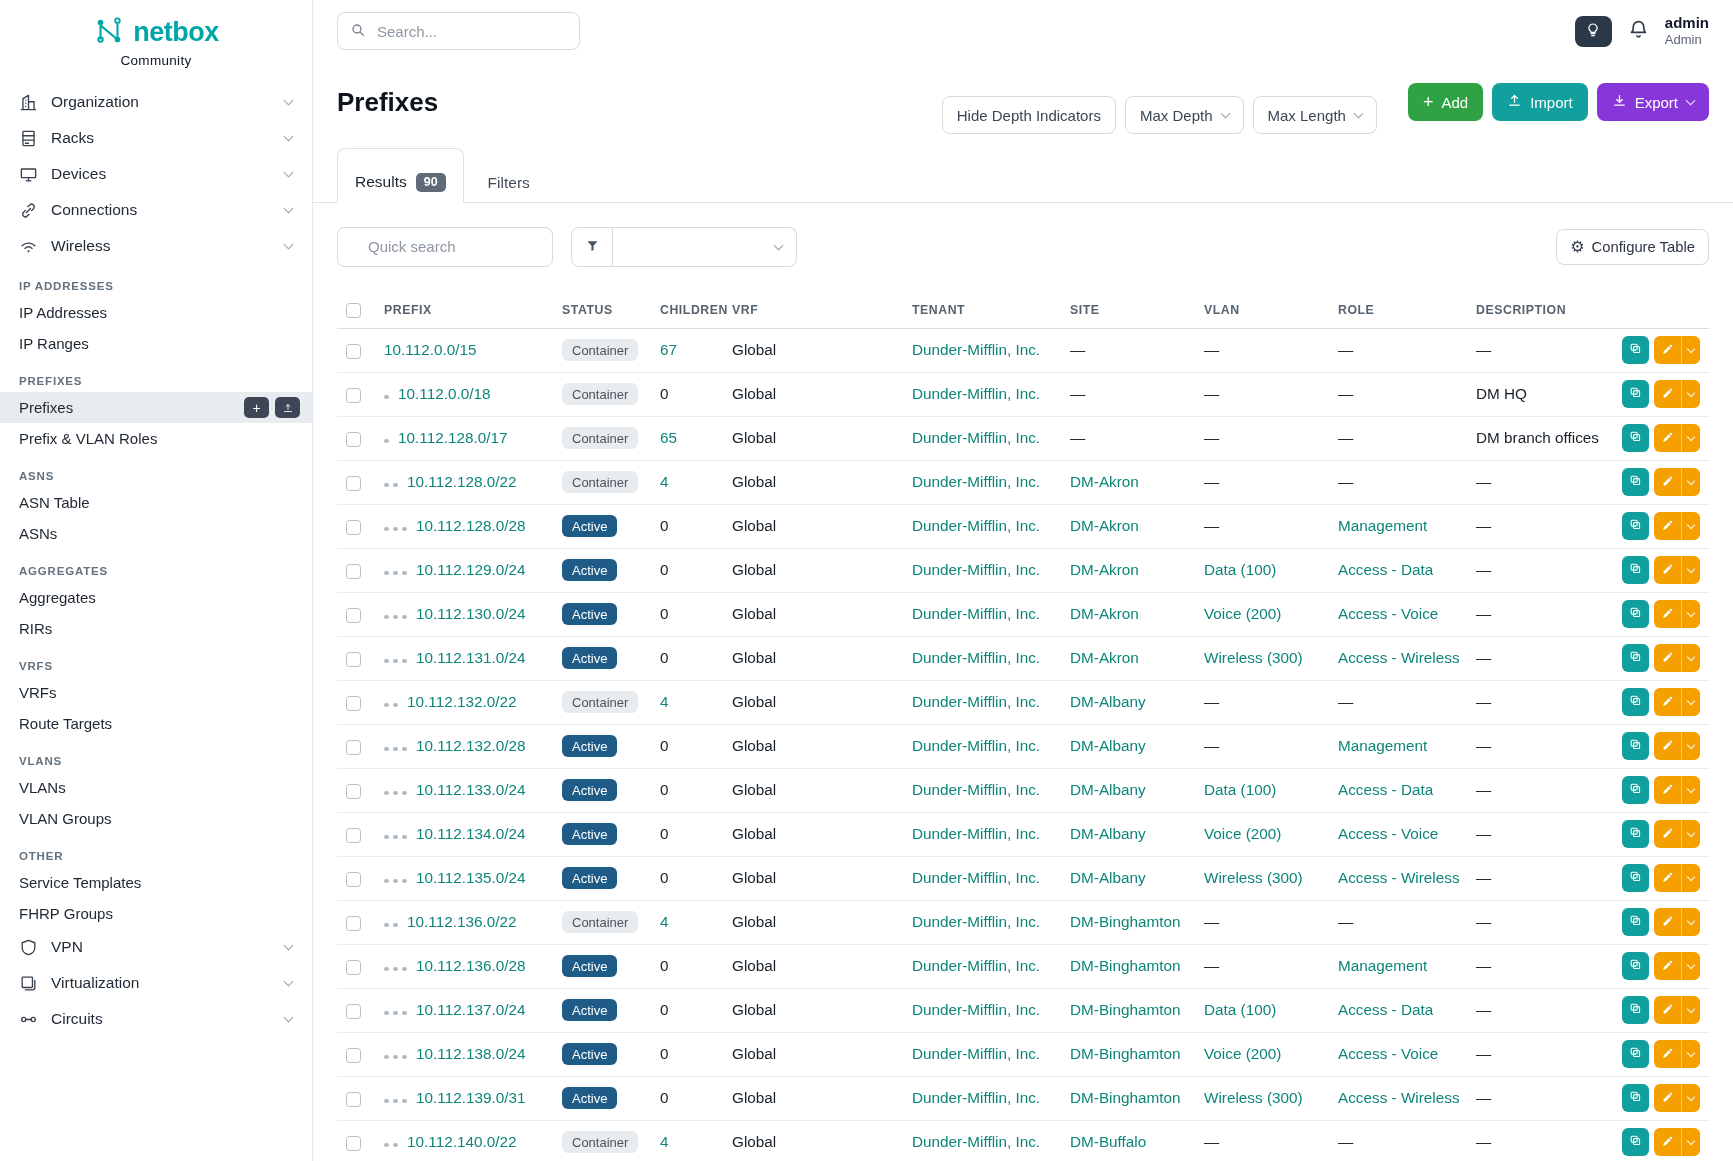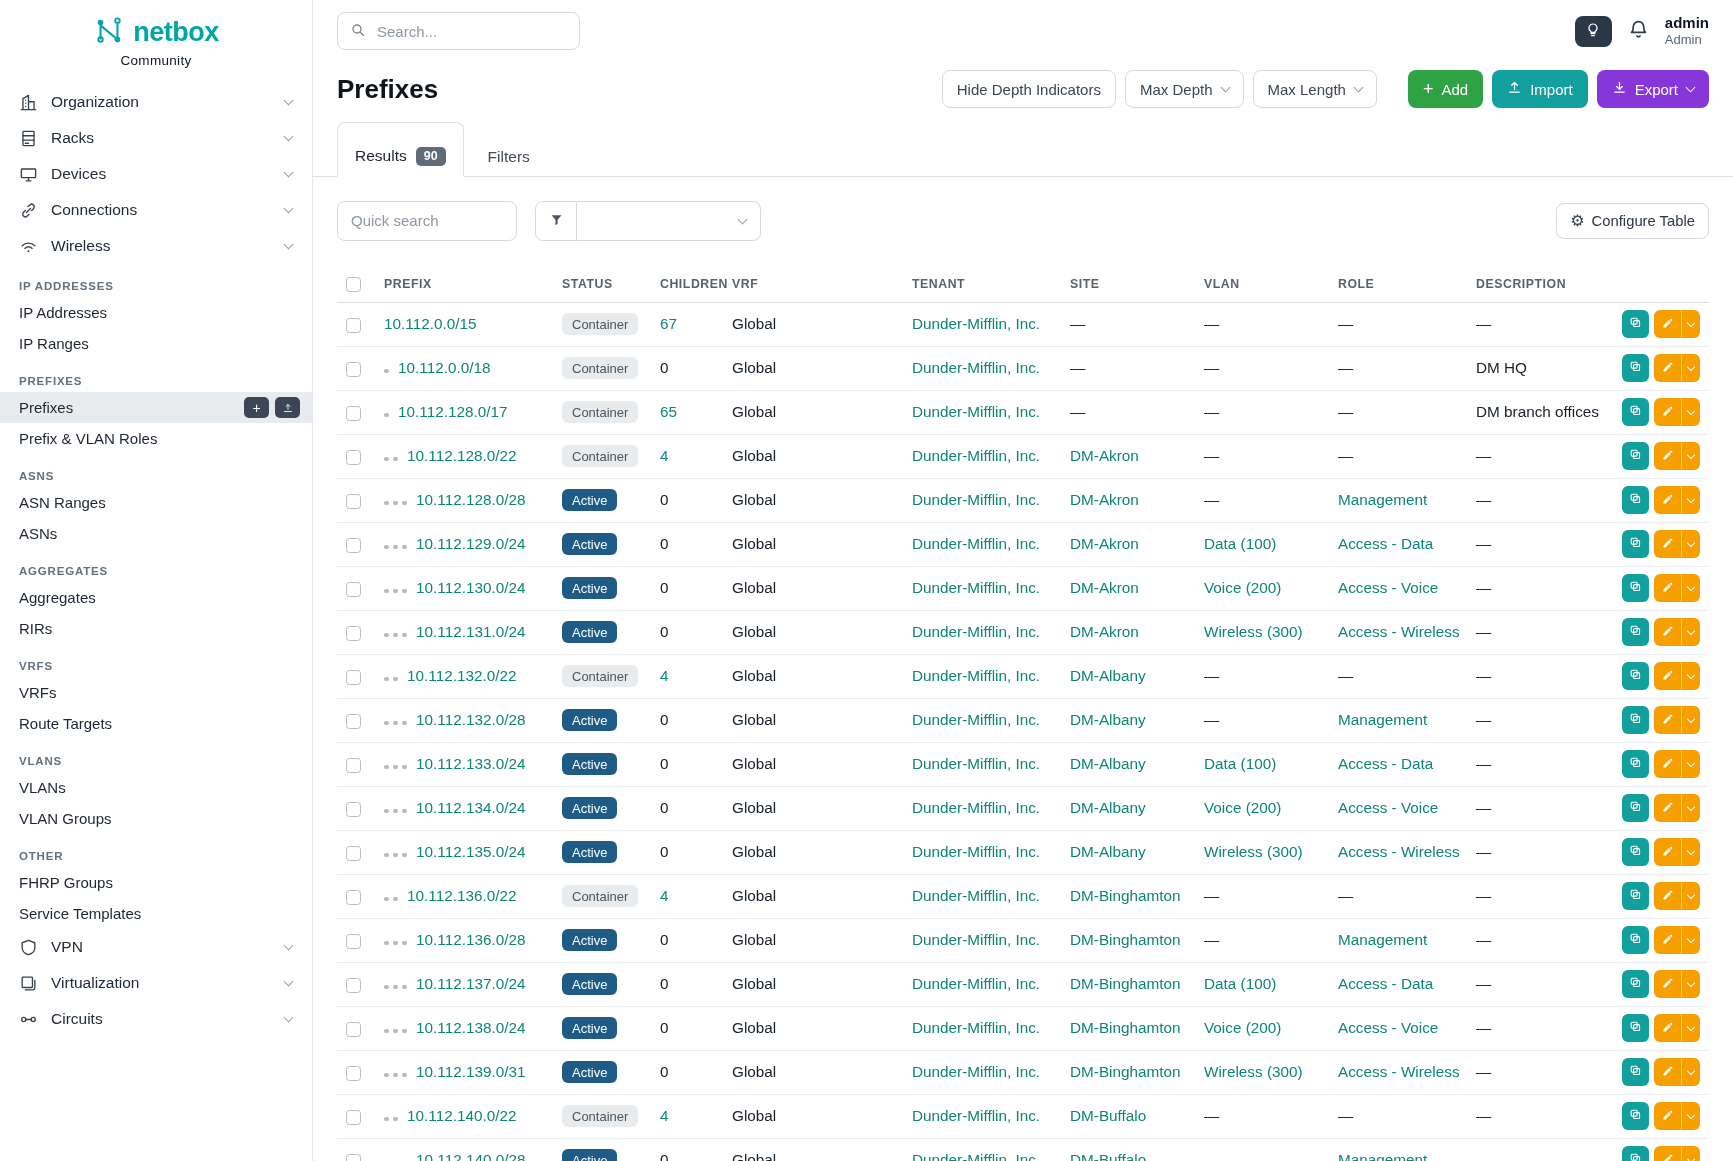--- a/index.html
+++ b/index.html
@@ -46,38 +46,38 @@
   .userbox { text-align:left; line-height:1.25; cursor:pointer; }
   .user-name { font-weight:700; font-size:15px; color:#101826; }
   .user-role { font-size:13px; color:#5a6673; }
 
   
   .page-head { display:flex; align-items:center; justify-content:space-between; padding:8px 24px 14px; flex:none; }
   .page-title { margin:0; font-size:26px; font-weight:600; color:#0d141c; }
   .page-actions { display:flex; gap:9px; align-items:center; }
   .btn { height:38px; border-radius:8px; font-size:15px; padding:0 14px; display:inline-flex; align-items:center; gap:8px;
     border:1px solid transparent; cursor:pointer; font-family:inherit; background:#fff; white-space:nowrap; }
-  .btn-ghost { border-color:#d5dade; color:#3c4653; }
+  .btn-ghost { border-color:#d5dade; color:#3c4653;margin-top:26px; }
   .btn-add { background:var(--green); color:#fff; margin-left:22px; }
   .btn-import { background:var(--teal); color:#fff; }
   .btn-export { background:var(--purple); color:#fff; }
   .btn .chev { margin-left:1px; }
   .btn-export .chev { border-color:rgba(255,255,255,.9); }
   .plus-glyph { font-size:18px; font-weight:400; line-height:1; margin-top:-1px; }
 
   
   .tabs { display:flex; padding:0 24px; border-bottom:1px solid #dde2e7; align-items:flex-end; gap:6px; flex:none; }
   .tab { padding:24px 17px 10px; font-size:15.5px; color:#424c58; display:flex; gap:9px; align-items:center; margin-bottom:-1px; cursor:pointer;
     border:1px solid transparent; }
   .tab.active { border-color:#dde2e7 #dde2e7 #fff #dde2e7; border-radius:8px 8px 0 0; background:#fff; color:#1b242e; }
   .tab-badge { background:#5f6b77; color:#fff; font-size:12.5px; padding:3px 8px; border-radius:5px; font-weight:600; line-height:1; }
 
   
   .controls { display:flex; align-items:center; margin:24px 24px 0; flex:none; }
-  .quick-search { width:180px; height:40px; border:1px solid #d5dade; border-radius:8px; padding:0 13px; font-size:15px; font-family:inherit; color:#222; outline:none; }
+  .quick-search { width:216px; height:40px; border:1px solid #d5dade; border-radius:8px; padding:0 30px; font-size:15px; font-family:inherit; color:#222; outline:none; }
   .quick-search::placeholder { color:#8d97a2; }
   .filter-group { display:flex; margin-left:18px; height:40px; }
   .funnel-btn { width:42px; border:1px solid #d5dade; border-radius:8px 0 0 8px; background:#fff; display:flex; align-items:center; justify-content:center; cursor:pointer; }
   .filter-select { width:184px; border:1px solid #d5dade; border-left:none; border-radius:0 8px 8px 0; display:flex; align-items:center;
     justify-content:flex-end; padding:0 14px; cursor:pointer; background:#fff; }
   .btn-configure { height:36px; border:1px solid #d5dade; border-radius:8px; background:#fff; color:#2c3644; font-size:14.8px;
     display:inline-flex; align-items:center; gap:7px; padding:0 13px; cursor:pointer; font-family:inherit; }
   .gear { font-size:16px; line-height:1; color:#38424e; }
 
   
@@ -193,21 +193,21 @@
             <svg viewBox="0 0 24 24" fill="none" stroke="currentColor" stroke-width="1.7" stroke-linecap="round" stroke-linejoin="round">
               <path d="M12 15V5M8 9l4-4 4 4M5 19h14"></path>
             </svg>
           </button>
         </div>
         <div class="sub-item">
           <span class="label">Prefix &amp; VLAN Roles</span>
         </div>
         <div class="group-heading">ASNS</div>
         <div class="sub-item">
-          <span class="label">ASN Ranges</span>
+          <span class="label">ASN Table</span>
         </div>
         <div class="sub-item">
           <span class="label">ASNs</span>
         </div>
         <div class="group-heading">AGGREGATES</div>
         <div class="sub-item">
           <span class="label">Aggregates</span>
         </div>
         <div class="sub-item">
           <span class="label">RIRs</span>
@@ -221,24 +221,24 @@
         </div>
         <div class="group-heading">VLANS</div>
         <div class="sub-item">
           <span class="label">VLANs</span>
         </div>
         <div class="sub-item">
           <span class="label">VLAN Groups</span>
         </div>
         <div class="group-heading">OTHER</div>
         <div class="sub-item">
+          <span class="label">Service Templates</span>
+        </div>
+        <div class="sub-item">
           <span class="label">FHRP Groups</span>
-        </div>
-        <div class="sub-item">
-          <span class="label">Service Templates</span>
         </div>
         <div class="nav-item">
           <span class="icon">
             <svg viewBox="0 0 24 24" fill="none" stroke="currentColor" stroke-width="1.7" stroke-linecap="round" stroke-linejoin="round">
               <path d="M12 3l8 3v6c0 4.8-3.2 7.8-8 9-4.8-1.2-8-4.2-8-9V6z"></path>
             </svg>
           </span>
           <span>VPN</span>
           <span class="flex1"></span>
           <span class="chev"></span>

